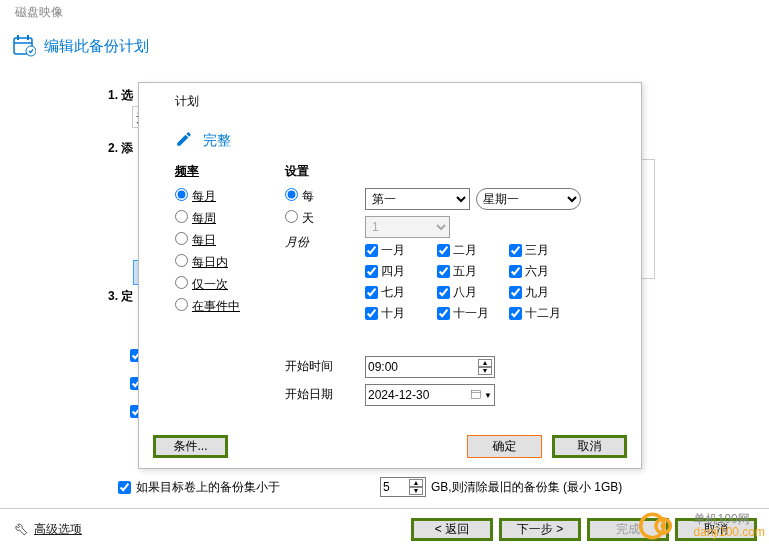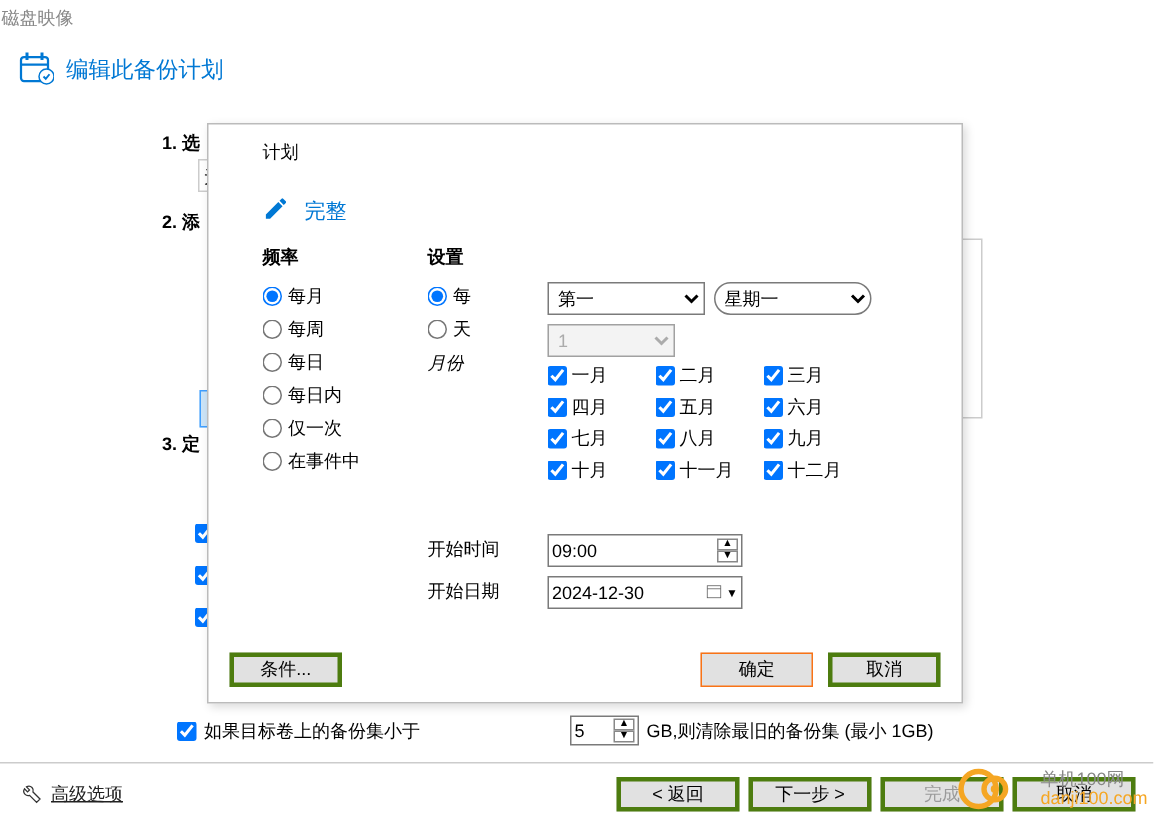--- a/index.html
+++ b/index.html
@@ -1,41 +1,41 @@
 <!DOCTYPE html>
 <html><head>
 <meta charset="utf-8">
 <style>
 * { box-sizing: border-box; margin: 0; padding: 0; font-family: "Microsoft YaHei", sans-serif; font-size: 12px; }
 body { background: #fff; width: 769px; height: 550px; position: relative; overflow: hidden; }
-.window-title { padding: 4px 1px; color: #888; font-size: 12px; }
+.window-title { padding: 4px 15px; color: #888; font-size: 12px; }
 .header { display: flex; align-items: center; padding: 8px 12px; gap: 8px; }
 .header-icon svg { width: 24px; height: 24px; }
 .header-title { color: #0078d4; font-size: 15px; }
 .step-label { font-weight: bold; position: absolute; left: 108px; }
 .step1 { top: 87px; }
 .step2 { top: 140px; }
 .step3 { top: 288px; }
 .bg-input { position: absolute; border: 1px solid #ccc; background: #fff; padding: 3px; }
 .bg-dropdown { left: 132px; top: 106px; width: 18px; height: 22px; }
 .bg-area { left: 145px; top: 159px; width: 510px; height: 120px; }
 .bg-blue { position: absolute; left: 133px; top: 260px; width: 15px; height: 25px; background: #cce4f7; border: 1px solid #409fff; }
 .chk-row { position: absolute; left: 130px; display: flex; align-items: center; gap: 3px; }
 .chk1 { top: 349px; } .chk2 { top: 377px; } .chk3 { top: 405px; }
 
 .dialog { position: absolute; left: 138px; top: 82px; width: 504px; height: 387px; background: #fff; border: 1px solid #bbb; box-shadow: 2px 2px 6px rgba(0,0,0,0.15); padding-left: 18px; }
 .dialog-inner { padding: 10px 18px; }
 .dlg-head { display: flex; align-items: center; gap: 10px; margin-bottom: 12px; }
 .dlg-head-title { color: #0078d4; font-size: 14px; }
 .pencil-icon svg { width: 18px; height: 18px; }
 .cols { display: flex; gap: 10px; }
-.col-left { width: 100px; }
+.col-left { width: 100px; text-decoration: underline; }
 .col-right { flex: 1; }
 .col-title { font-weight: bold; margin-bottom: 8px; }
-.radio-row { display: flex; align-items: center; gap: 4px; margin-bottom: 4px; height: 18px; }
+.radio-row { display: flex; align-items: flex-start; gap: 4px; margin-bottom: 4px; height: 18px; }
 .radio-row input[type=radio] { margin: 0; }
 .settings-grid { display: grid; grid-template-columns: 80px 1fr; row-gap: 6px; align-items: start; }
 .settings-label { padding-top: 2px; }
 .sel-row { display: flex; gap: 6px; align-items: center; }
 select { height: 22px; border: 1px solid #7a7a7a; background: #fff; padding: 1px 2px; }
 .sel1 { width: 105px; } .sel2 { width: 105px; border-radius: 11px; } .sel-day { width: 85px; background: #eee; color: #888; }
 .months { display: grid; grid-template-columns: repeat(3, 72px); row-gap: 4px; margin-top: 4px; }
 .month-item { display: flex; align-items: center; gap: 3px; }
 .time-input, .date-input { display: flex; align-items: center; border: 1px solid #7a7a7a; height: 22px; width: 130px; background: #fff; padding: 0 2px; justify-content: space-between; }
 .time-input input, .date-input input { border: none; outline: none; width: 90px; font-size: 12px; }

